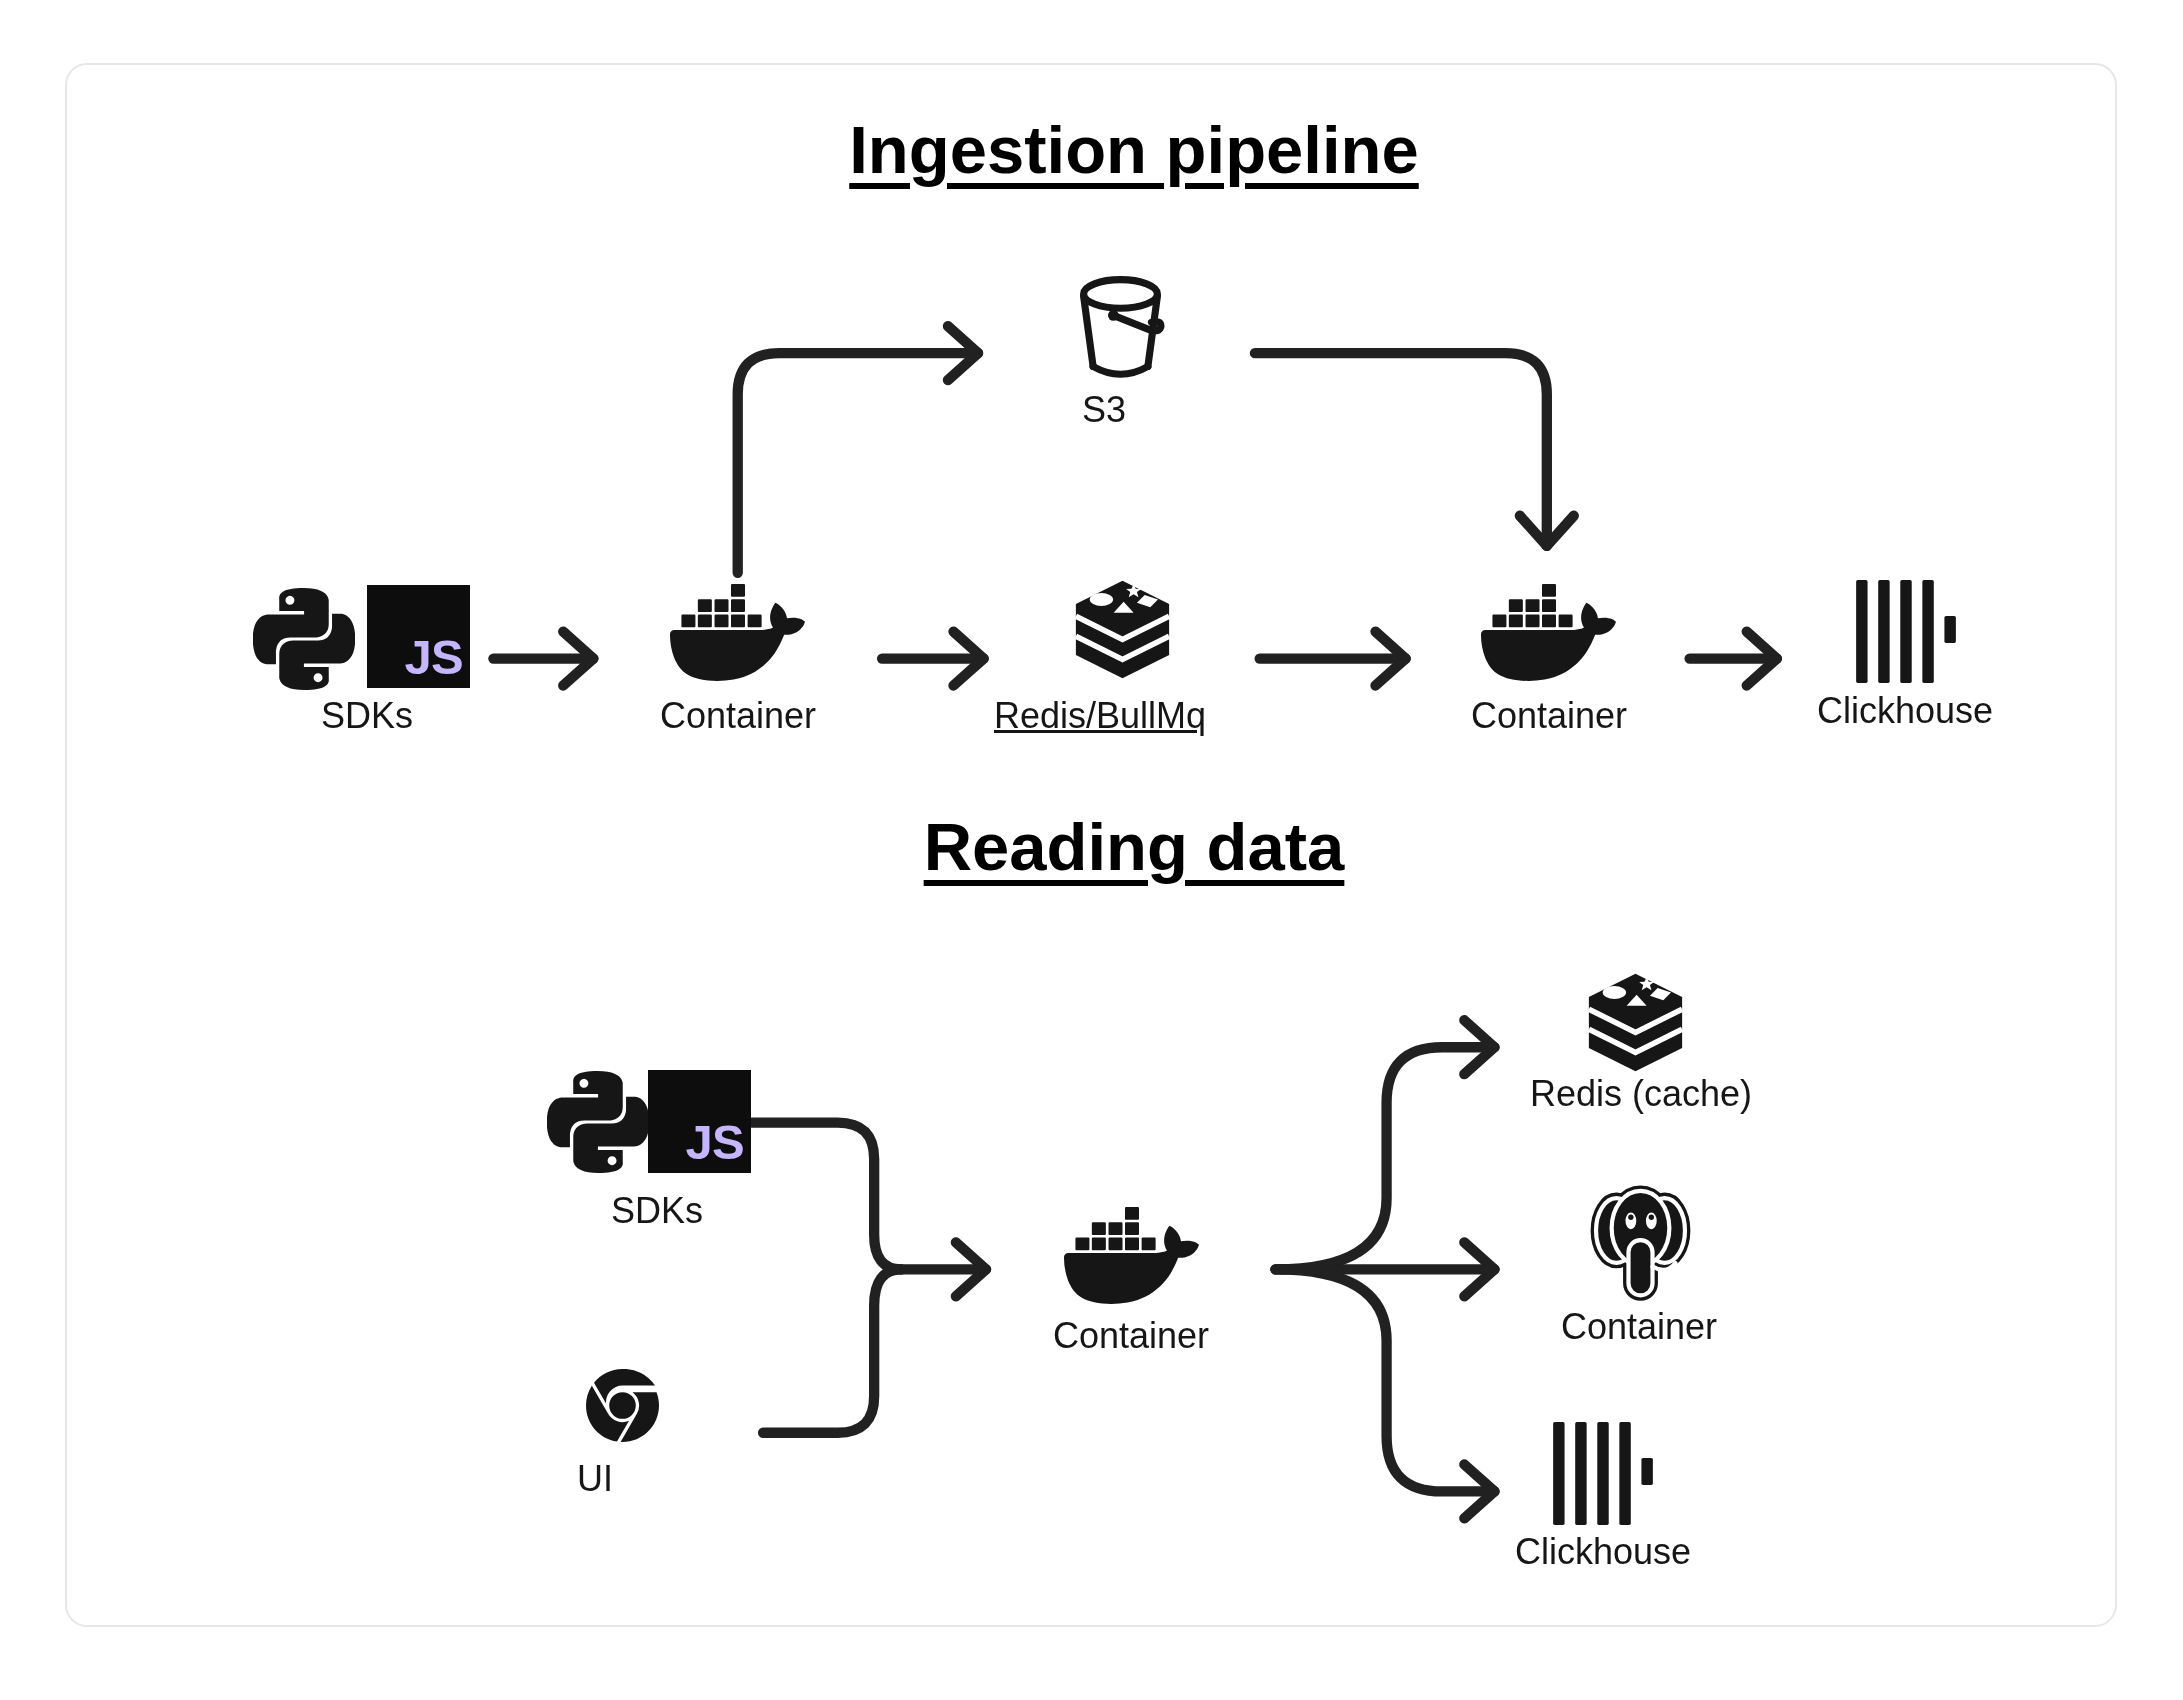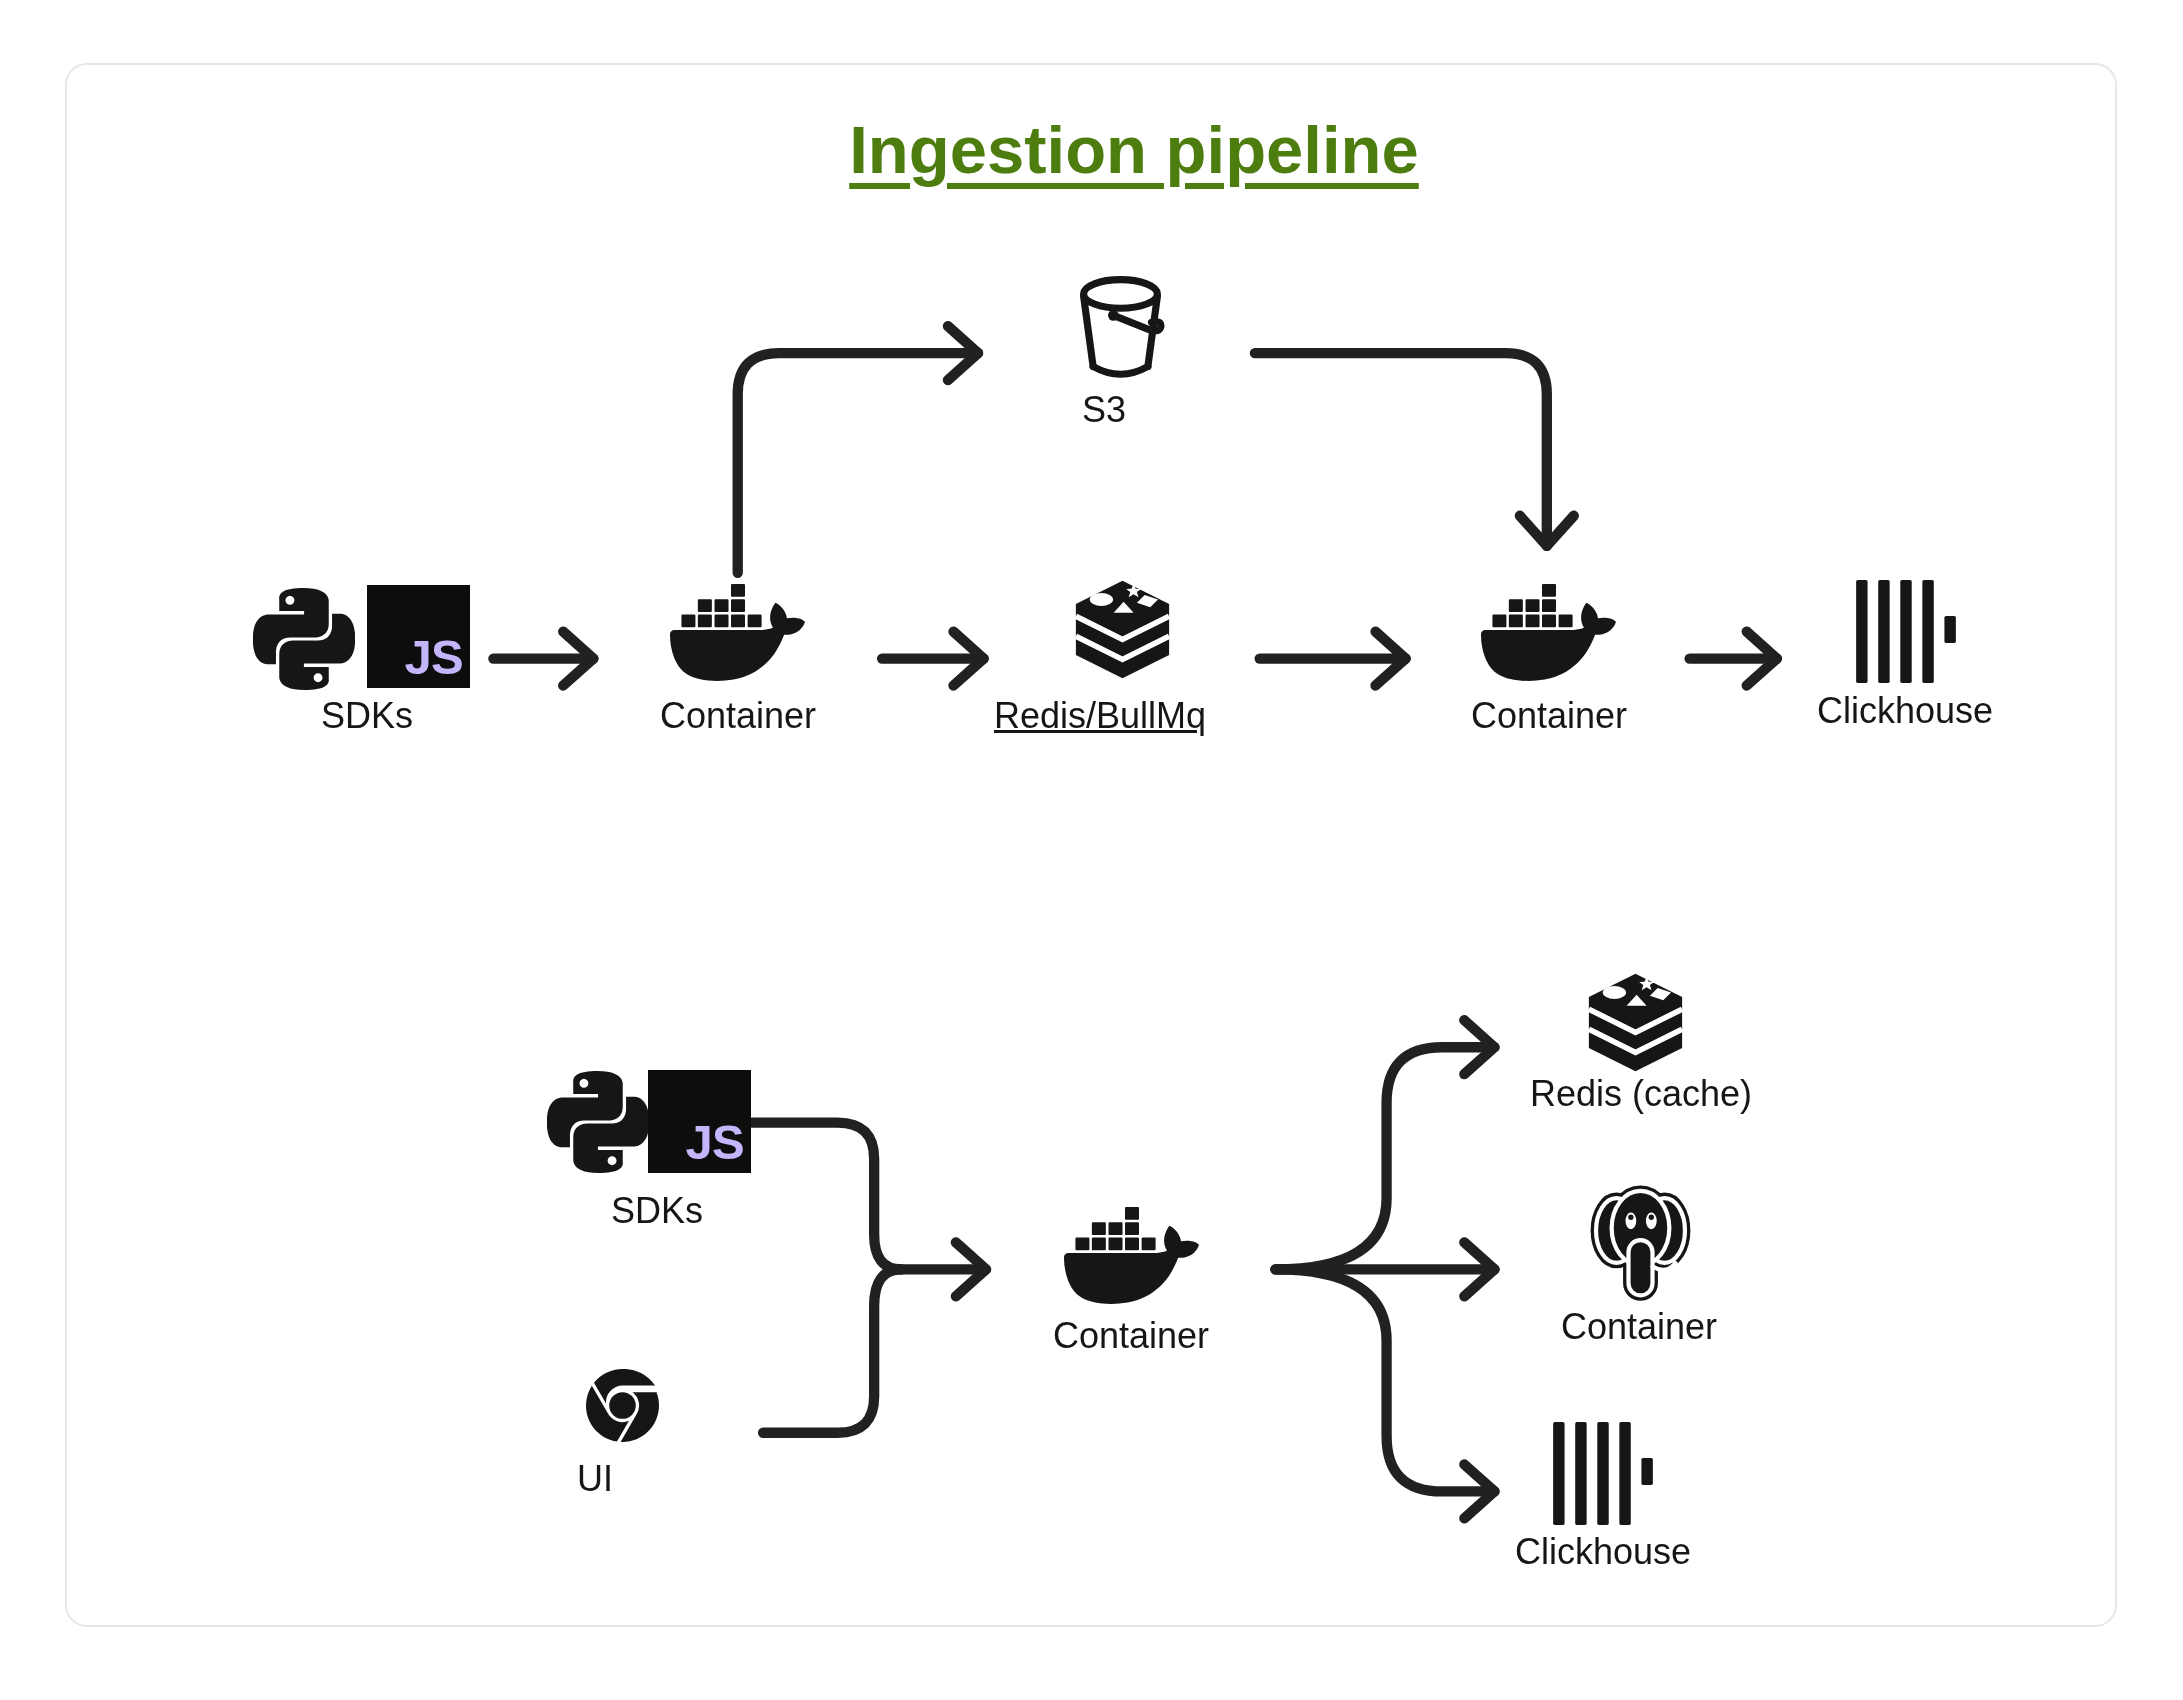--- a/index.html
+++ b/index.html
@@ -11,21 +11,21 @@
   .canvas{position:absolute;left:0;top:0;width:2183px;height:1701px;}
   .card{
     position:absolute;left:65px;top:63px;width:2052px;height:1564px;
     background:#ffffff;border:2.4px solid #e7e7e7;border-radius:22px;
     box-sizing:border-box;
   }
   .wires{position:absolute;left:0;top:0;width:2183px;height:1701px;}
   .wires path{stroke:#212121;stroke-width:13;fill:none;stroke-linecap:round;stroke-linejoin:round;}
   .title{
     position:absolute;transform:translateX(-50%);
-    font-size:67px;font-weight:700;color:#4d7c0f;white-space:nowrap;
+    font-size:67px;font-weight:700;color:#000000;white-space:nowrap;
     text-decoration:underline;text-decoration-thickness:5.6px;text-underline-offset:10.3px;
     margin:0;
   }
   .t1{left:1134px;top:111px;}
   .t2{left:1134px;top:808px;}
   .lbl{
     position:absolute;transform:translateX(-50%);
     font-size:36px;color:#161616;white-space:nowrap;line-height:1.15;
   }
   .icon{position:absolute;fill:#161616;}
@@ -170,20 +170,21 @@
       <path d="M1608 1600 L1884 1600"></path>
         <path d="M1846 1566 L1884 1600 L1846 1634"></path>
     </g>
     <g>
       <path d="M1608 1600 Q1748 1600 1748 1690 L1748 1810 Q1748 1880 1818 1880 L1884 1880"></path>
       <path d="M1846 1846 L1884 1880 L1846 1914"></path>
     </g>
   </svg>
 
   <h1 class="title t1">Ingestion pipeline</h1>
+  <h1 class="title t2">Reading data</h1>
 
   <svg class="icon i-py1" viewBox="0 0 24 24">
       <use href="#sym-python"></use>
     </svg>
   <div class="jsbox i-js1">
       <span>JS</span>
     </div>
   <span class="lbl l-sdks1">SDKs</span>
 
   <svg class="icon i-s3" viewBox="0 0 100 104">

